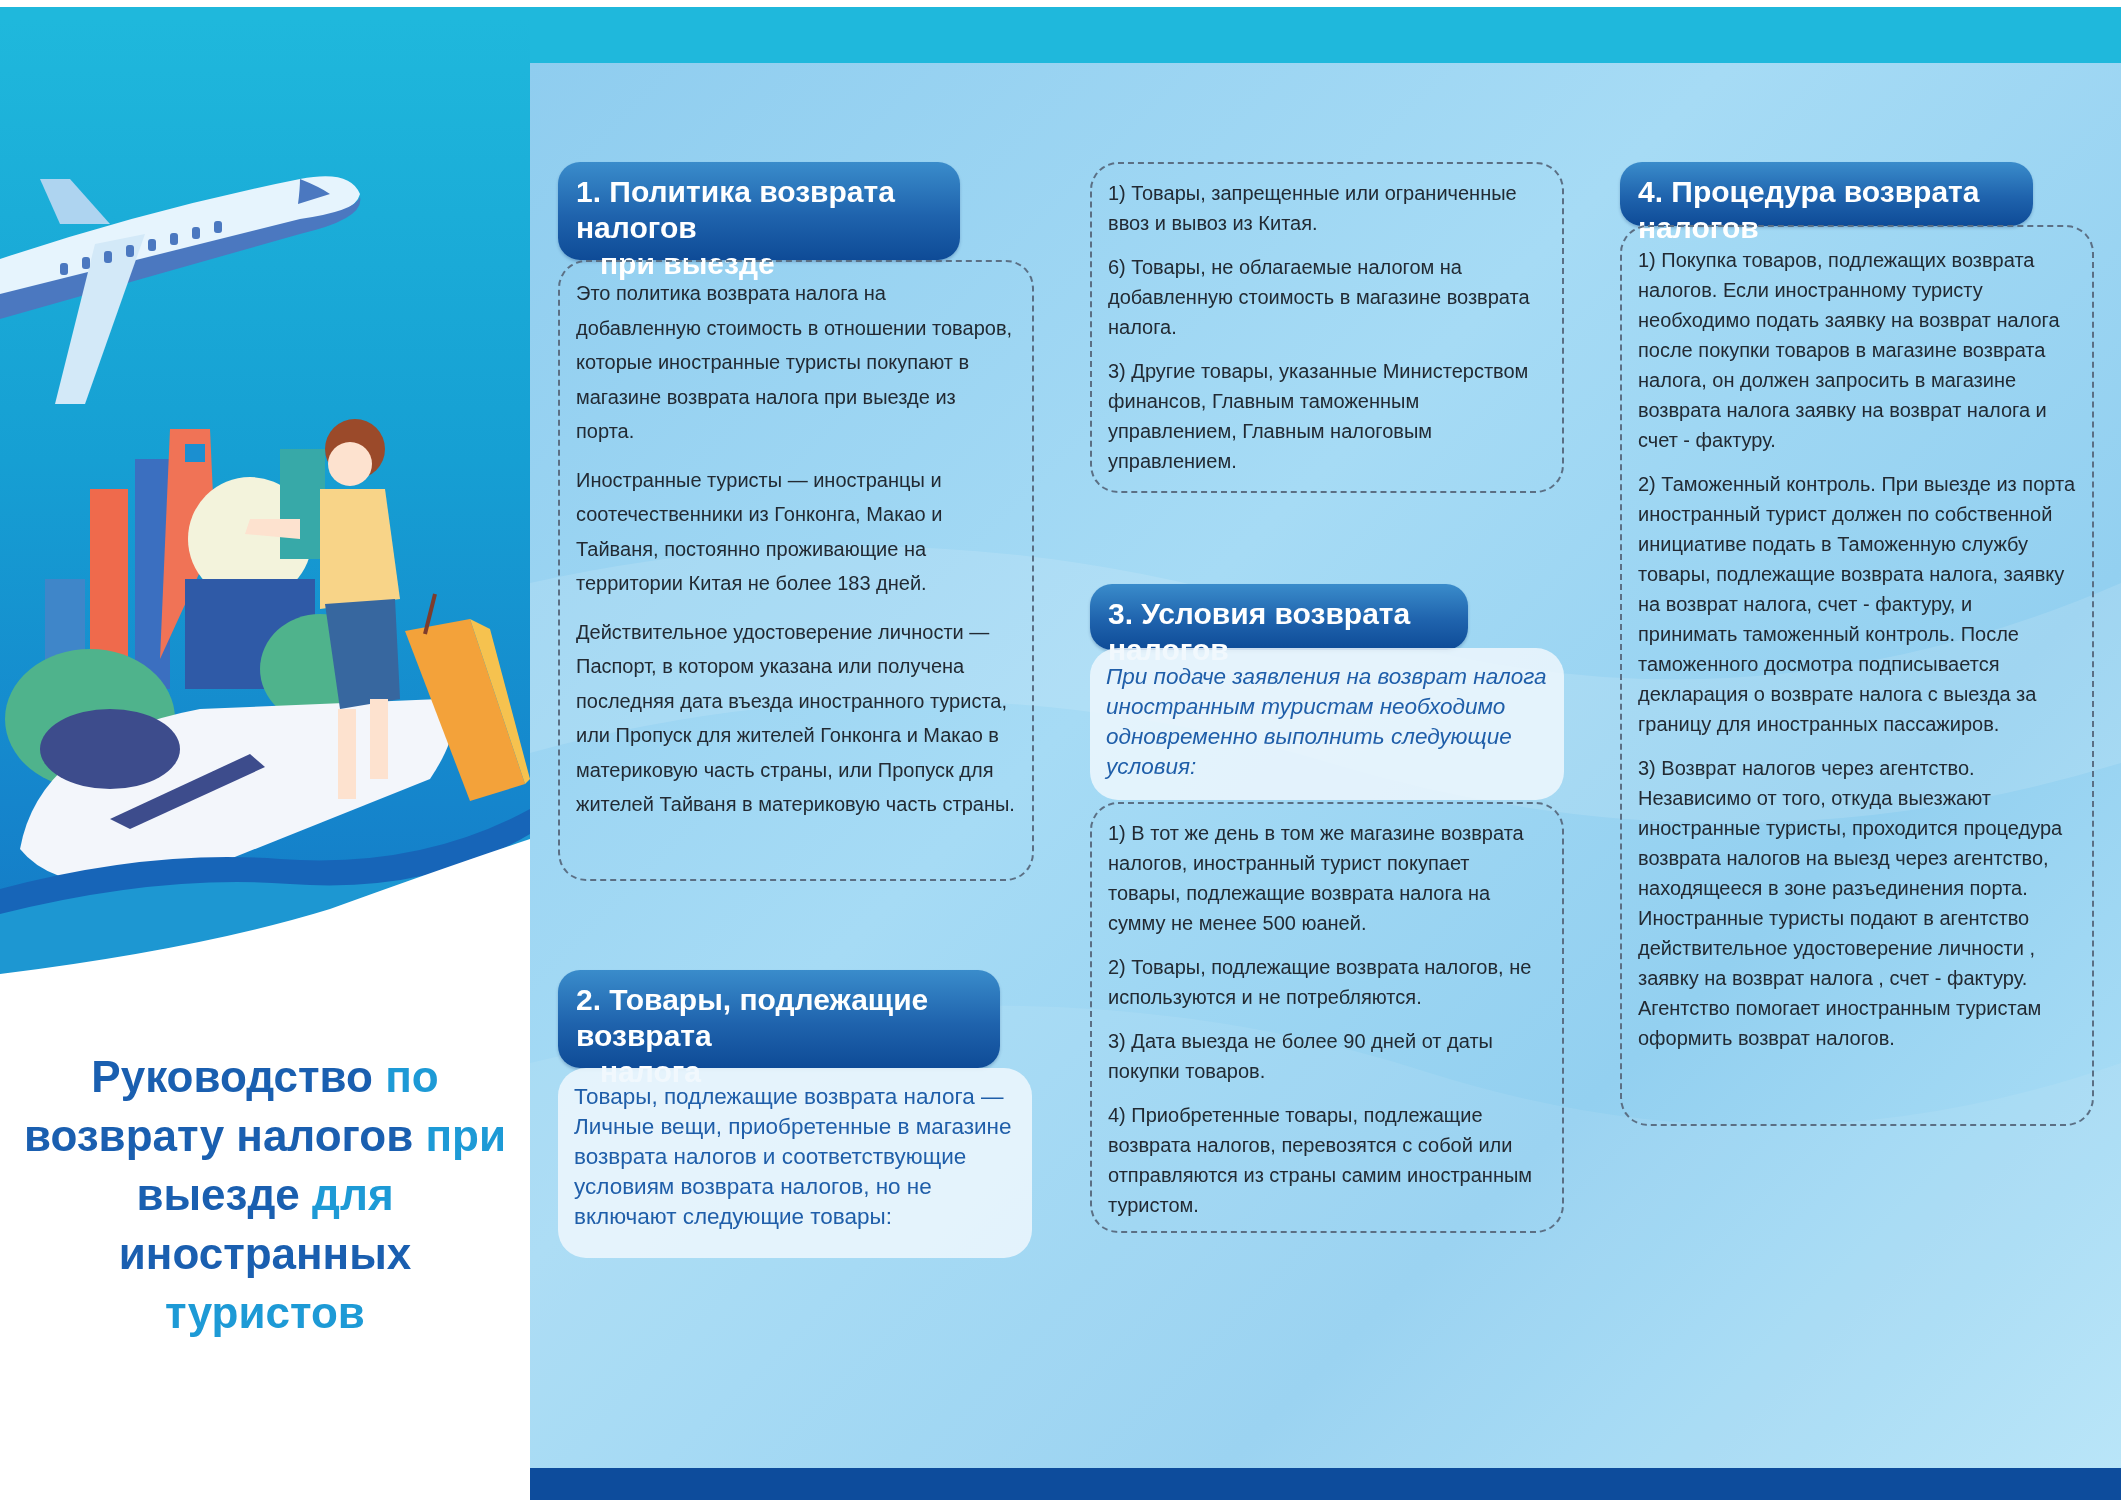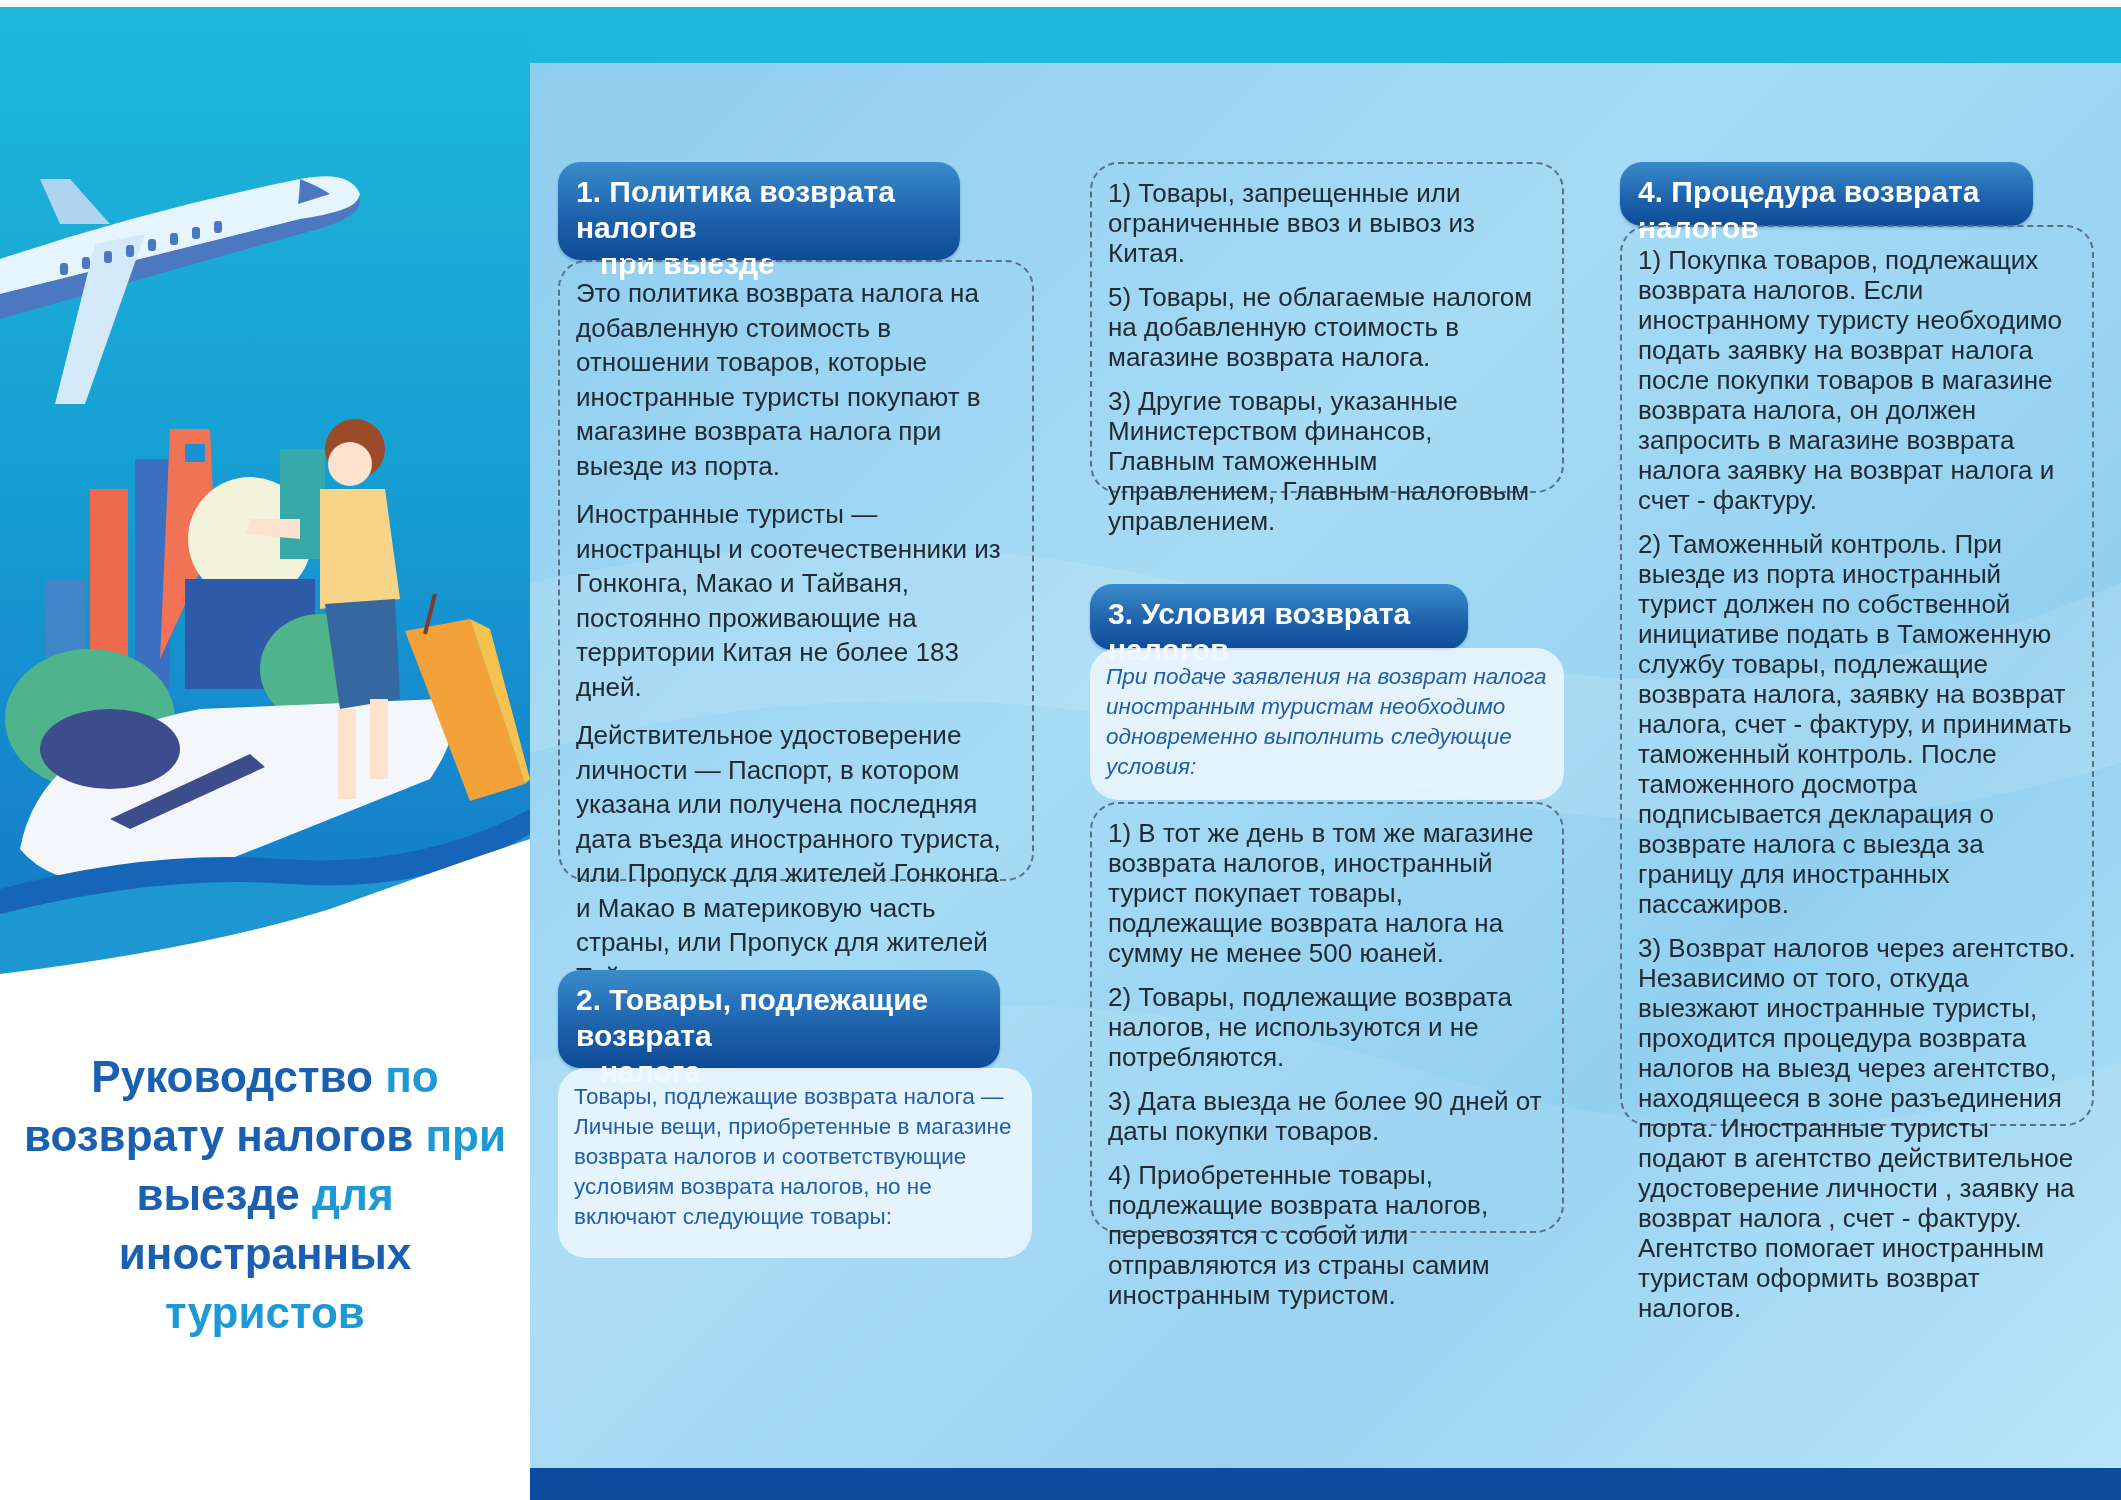--- a/index.html
+++ b/index.html
@@ -15,21 +15,21 @@
   .wave-bg { position:absolute; left:0; top:0; width:1591px; height:1405px; }
   .footer-bar { position:absolute; left:530px; top:1468px; width:1591px; height:32px; background:#0d4c9c; }
 
   .sec-header { position:absolute; border-radius:22px 22px 22px 22px;
                 background:linear-gradient(180deg,#3a8ccb 0%,#1f63ad 55%,#0e4b97 100%);
                 color:#ffffff; font-weight:bold; font-size:30px; line-height:36px;
                 padding:12px 18px 10px 18px; box-sizing:border-box;
                 box-shadow:0 2px 3px rgba(10,50,110,0.25); }
   .sec-header .indent { padding-left:24px; display:block; }
   .dashed-box { position:absolute; border:2px dashed #5b6f84; border-radius:28px; box-sizing:border-box;
-                color:#222a33; font-size:26px; line-height:30px; padding:14px 16px 14px 16px; }
+                color:#222a33; font-size:20px; line-height:30px; padding:14px 16px 14px 16px; }
   .dashed-box p { margin:0 0 14px 0; }
   .dashed-box p:last-child { margin-bottom:0; }
   .note-box { position:absolute; background:rgba(238,247,253,0.85); border-radius:28px; box-sizing:border-box;
               color:#1f5ea9; font-size:22.5px; line-height:30px; padding:14px 16px; }
   .c1-text { line-height:34.5px; }
 
   .title { position:absolute; left:20px; top:1028px; width:490px; text-align:center;
            font-weight:bold; font-size:44px; line-height:59px;
            color:#1a5fb0; }
   .title span.light { color:#1d9ad6; }
@@ -130,21 +130,21 @@
 </div>
 
 <div class="sec-header" style="left:558px; top:970px; width:442px; height:98px;">
   <span>2. Товары,  подлежащие возврата</span>
   <span class="indent">налога</span>
 </div>
 <div class="note-box" style="left:558px; top:1068px; width:474px; height:190px;">Товары, подлежащие возврата налога — Личные вещи, приобретенные в магазине возврата налогов и соответствующие условиям возврата налогов, но не включают следующие товары:</div>
 
 <div class="dashed-box" style="left:1090px; top:162px; width:474px; height:331px;">
   <p>1) Товары,   запрещенные или ограниченные ввоз и вывоз из Китая.</p>
-  <p>5) Товары, не облагаемые налогом на добавленную стоимость в магазине возврата налога.</p>
+  <p>6) Товары, не облагаемые налогом на добавленную стоимость в магазине возврата налога.</p>
   <p>3) Другие товары, указанные Министерством финансов, Главным таможенным управлением, Главным налоговым управлением.</p>
 </div>
 
 <div class="sec-header" style="left:1090px; top:584px; width:378px; height:66px;">3. Условия возврата налогов</div>
 <div class="note-box" style="left:1090px; top:648px; width:474px; height:152px;font-style:italic;">При подаче заявления на возврат налога иностранным туристам необходимо одновременно выполнить следующие условия:</div>
 <div class="dashed-box" style="left:1090px; top:802px; width:474px; height:431px;">
   <p>1)  В тот же день в том же магазине возврата налогов,  иностранный турист покупает товары,  подлежащие возврата налога на сумму не менее 500 юаней.</p>
   <p>2) Товары, подлежащие возврата налогов, не используются и не потребляются.</p>
   <p>3) Дата выезда не более 90 дней от даты покупки товаров.</p>
   <p>4) Приобретенные товары, подлежащие возврата налогов, перевозятся с собой или отправляются из страны самим иностранным туристом.</p>

